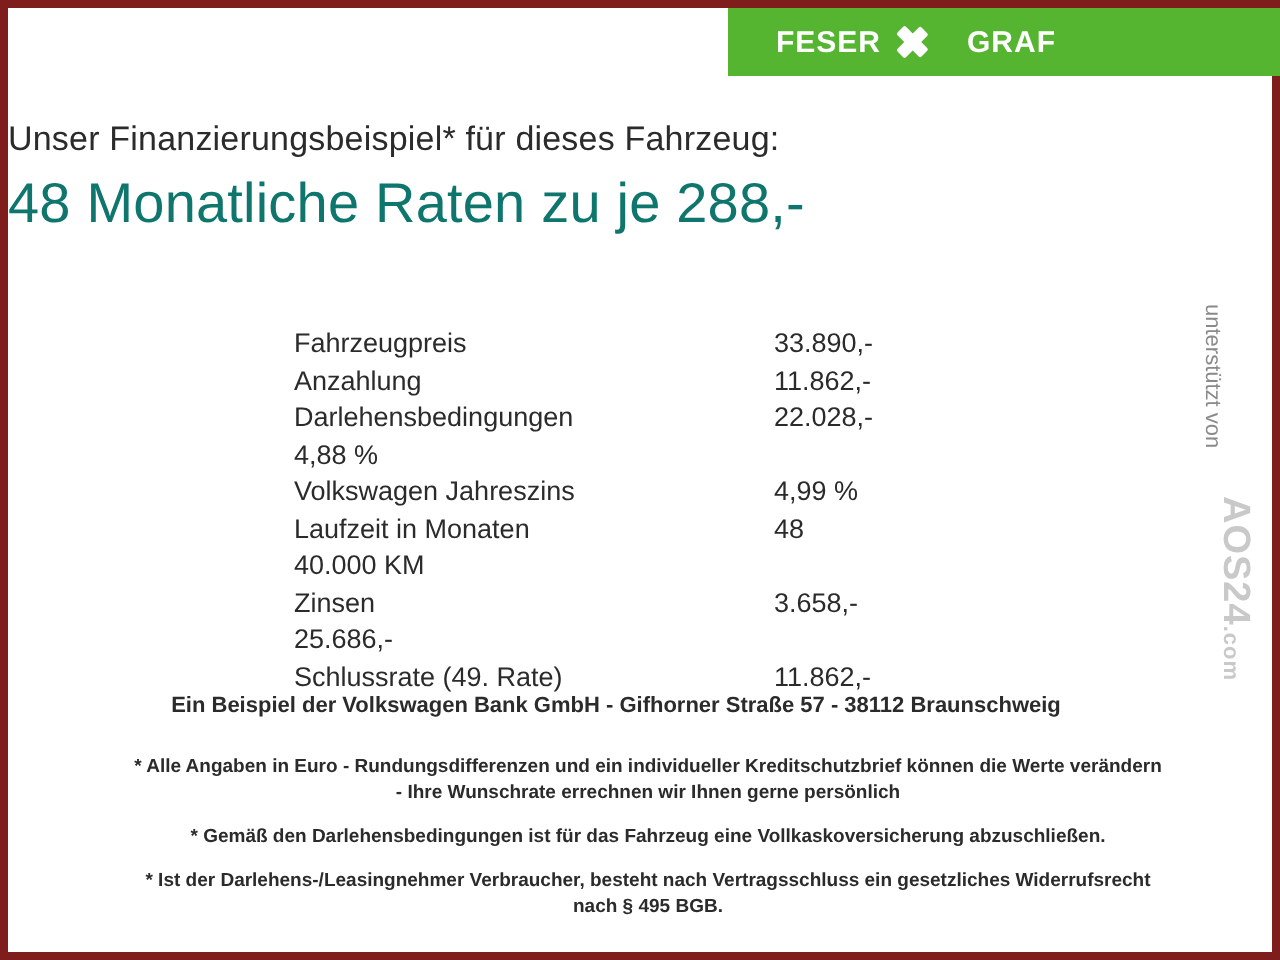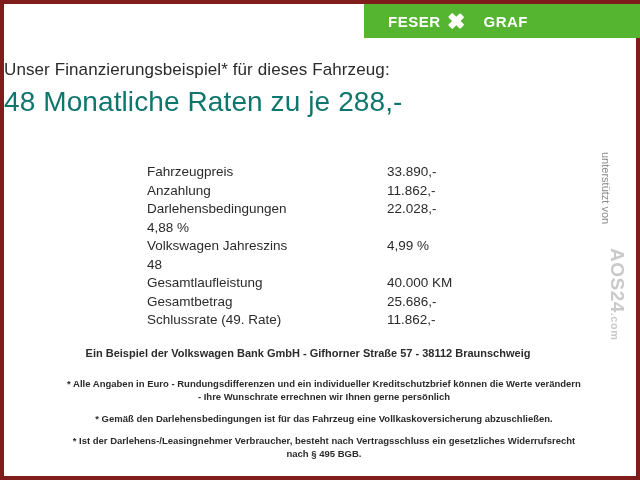--- a/index.html
+++ b/index.html
@@ -213,28 +213,31 @@
       <span class="fact-value">22.028,-</span>
     </div>
     <div class="fact-row">
       <span class="fact-value">4,88 %</span>
     </div>
     <div class="fact-row">
       <span class="fact-label">Volkswagen Jahreszins</span>
       <span class="fact-value">4,99 %</span>
     </div>
     <div class="fact-row">
+      <span class="fact-label">Laufzeit in Monaten</span>
       <span class="fact-value">48</span>
     </div>
     <div class="fact-row">
-      <span class="fact-label">Gesamtlaufleistung</span>
       <span class="fact-value">40.000 KM</span>
     </div>
     <div class="fact-row">
-      <span class="fact-label">Gesamtbetrag</span>
+      <span class="fact-label">Zinsen</span>
+      <span class="fact-value">3.658,-</span>
+    </div>
+    <div class="fact-row">
       <span class="fact-value">25.686,-</span>
     </div>
     <div class="fact-row">
       <span class="fact-label">Schlussrate (49. Rate)</span>
       <span class="fact-value">11.862,-</span>
     </div>
   </div>
 
   <div class="sidebar">
     <span class="vert vert-label">unterstützt von</span>

